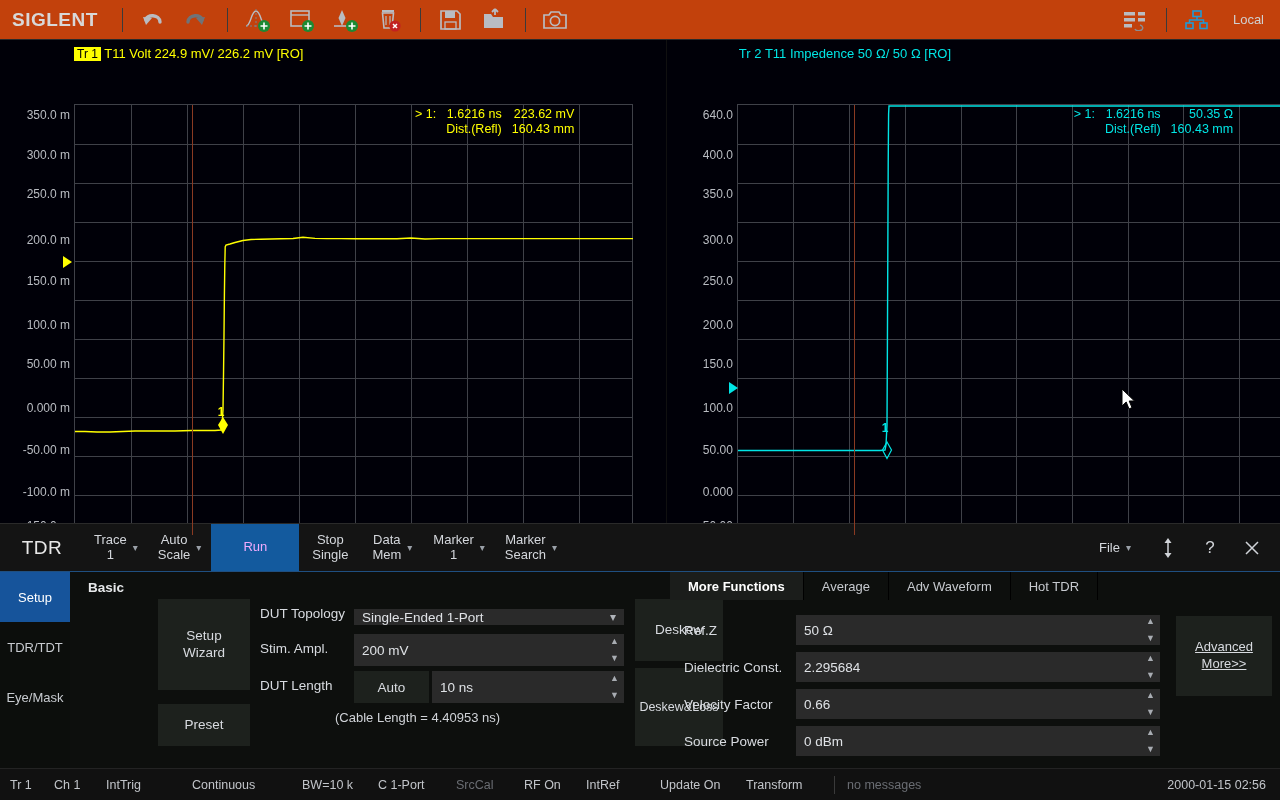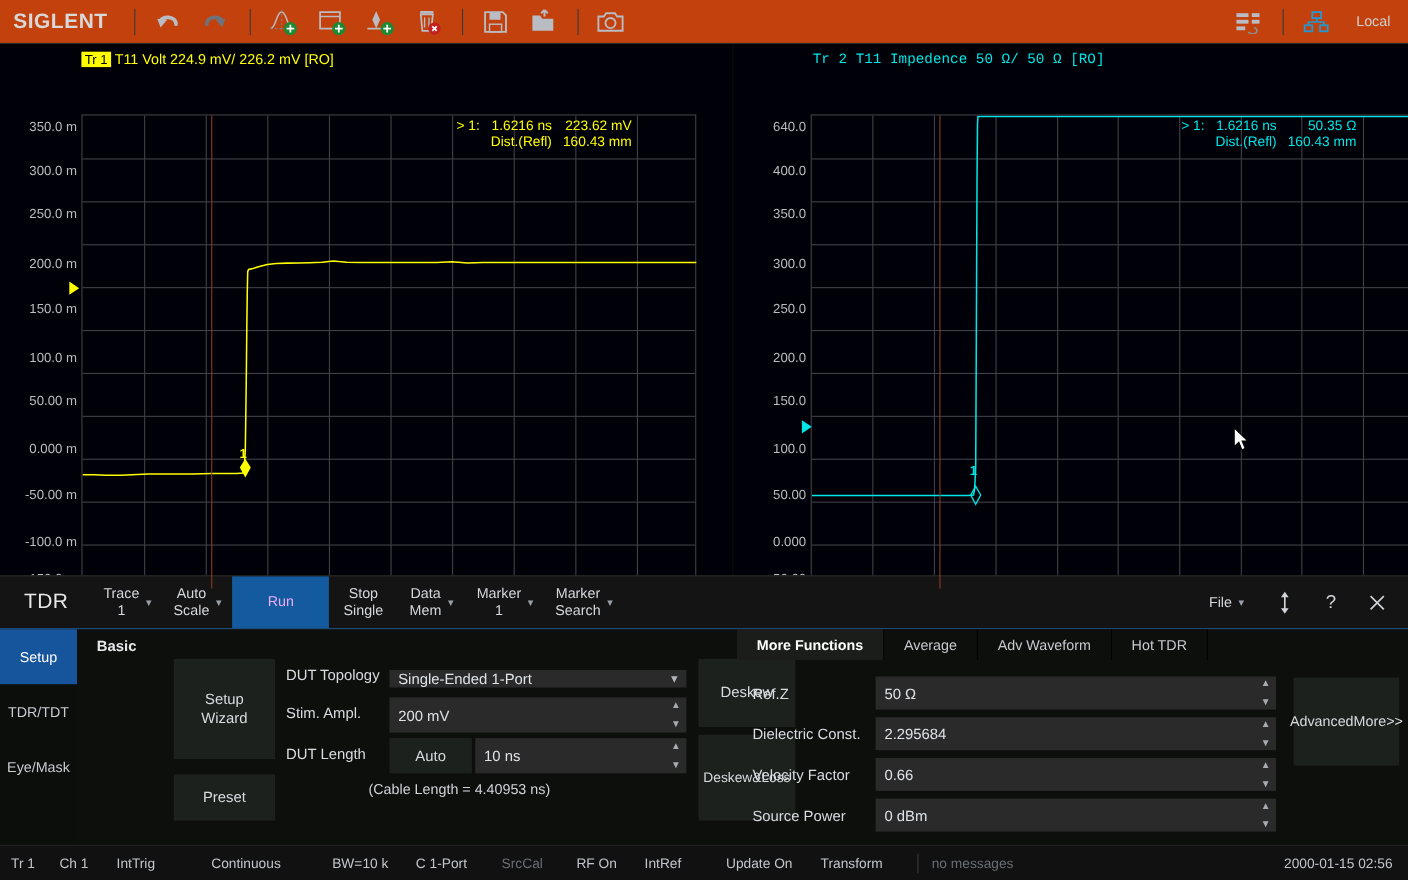--- a/index.html
+++ b/index.html
@@ -377,21 +377,21 @@
 
     <div class="chan-bar" style="left:0; width:640px;">
       <div class="chan-num" style="margin-left:6px">1</div>
       <div class="chan-seg" style="flex:0 0 230px; text-align:left; padding-left:66px;">&gt;Ch1: Start -5.00000 ns</div>
       <div class="chan-seg">RF 0.00 dBm</div>
       <div class="chan-seg" style="flex:0 0 180px; text-align:right; padding-right:10px;">Stop 20.00000 ns</div>
     </div>
   </div>
 
   <div class="chart-pane pane-right">
-    <div class="trace-title" style="left:72px;font-family:Liberation Mono, monospace;">
+    <div class="trace-title" style="left:72px;">
       <span class="tr-badge-plain">Tr 2</span>
       <span class="t-cyan">T11  Impedence 50 Ω/ 50 Ω [RO]</span>
     </div>
 
     <div class="yaxis-l" style="left:-4px; width:70px;">
       <div class="ylab" style="top:11.2px">640.0</div>
       <div class="ylab" style="top:50.5px">400.0</div>
       <div class="ylab" style="top:89.8px">350.0</div>
       <div class="ylab" style="top:135.5px">300.0</div>
       <div class="ylab" style="top:176.5px">250.0</div>
@@ -635,21 +635,21 @@
       <div class="rlabel">Source Power</div>
       <div class="fld" style="width:364px; height:30px;">
         <span class="val">0 dBm</span>
         <span class="spin">
           <span>▲</span>
           <span>▼</span>
         </span>
       </div>
     </div>
 
-    <div class="adv-btn" style="flex-direction:row;">
+    <div class="adv-btn" style="flex-direction:column;text-decoration:underline;">
       <span>Advanced</span>
       <span>More&gt;&gt;</span>
     </div>
   </div>
 </div>
 
 <div class="statusbar">
   <div class="st" style="margin-left:10px; width:44px;">Tr 1</div>
   <div class="st" style="width:52px;">Ch 1</div>
   <div class="st" style="width:86px;">IntTrig</div>

